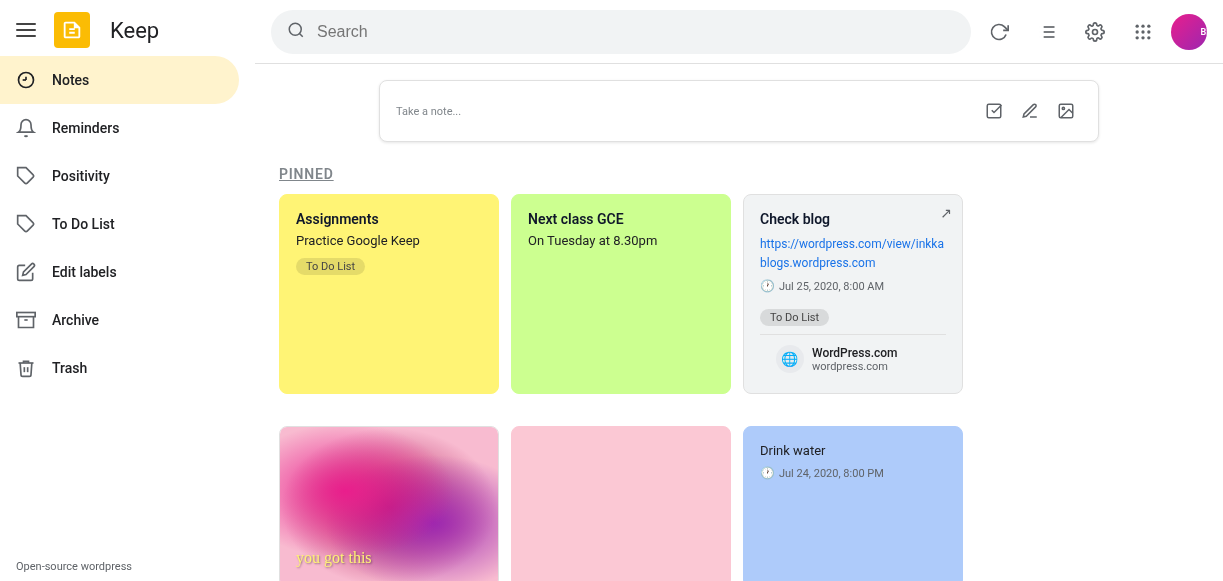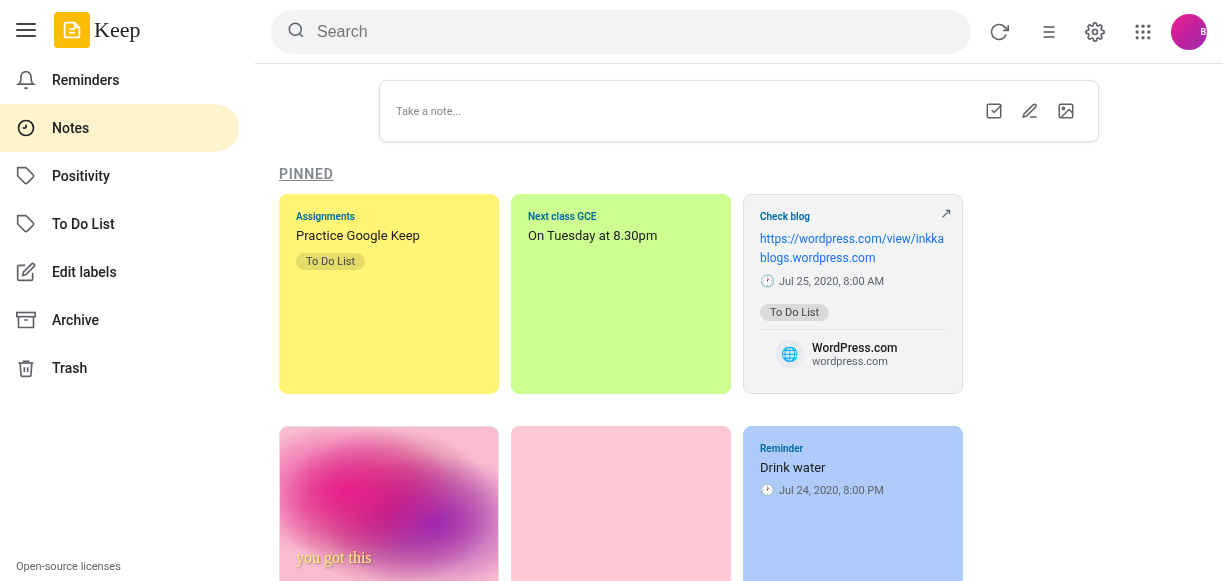--- a/index.html
+++ b/index.html
@@ -18,21 +18,21 @@
       overflow: hidden;
     }
     .sidebar-header {
       display: flex;
       align-items: center;
       padding: 4px 16px 8px 8px;
       gap: 10px;
     }
     .hamburger-icon { cursor: pointer; display: flex; flex-direction: column; gap: 4px; padding: 8px; }
     .hamburger-icon span { display: block; width: 20px; height: 2px; background: #444; border-radius: 2px; }
-    .logo-area { display: flex; align-items: center; gap: 4px; font-family: Liberation Serif, serif; }
+    .logo-area { display: flex; align-items: center; gap: 20px; }
     .logo-box { width: 36px; height: 36px; background: #FBBC04; border-radius: 4px; display: flex; align-items: center; justify-content: center; }
     .logo-box svg { width: 22px; height: 22px; }
     .logo-text { font-size: 22px; color: #202124; font-weight: 400; }
 
     .nav-item {
       display: flex;
       align-items: center;
       gap: 16px;
       padding: 0 16px 0 16px;
       height: 48px;
@@ -185,23 +185,23 @@
     }
 
     .note-card.yellow { background: #fff475; border-color: #fff475; }
     .note-card.green { background: #ccff90; border-color: #ccff90; }
     .note-card.gray { background: #f28b82; background: #f1f3f4; border-color: #e0e0e0; }
     .note-card.pink { background: #f28b82; background: #fbc8d4; border-color: #fbc8d4; }
     .note-card.blue { background: #aecbfa; border-color: #aecbfa; }
     .note-card.image-card { background: #fff; padding: 0; overflow: hidden; }
 
     .note-title {
-      font-size: 10px;
+      font-size: 14px;
       font-weight: 600;
-      color: #0369a1;
+      color: #0f172a;
       margin-bottom: 6px;
     }
     .note-body {
       font-size: 13px;
       color: #202124;
     }
     .note-tag {
       display: inline-block;
       background: rgba(0,0,0,0.1);
       border-radius: 12px;
@@ -298,39 +298,39 @@
     <div class="logo-area">
       <div class="logo-box">
         <svg viewBox="0 0 24 24" fill="white">
             <path d="M9 3H15L21 9V19C21 20.1 20.1 21 19 21H5C3.9 21 3 20.1 3 19V5C3 3.9 3.9 3 5 3H9ZM9 5H5V19H19V10H14V5H9ZM9 14H15V16H9V14ZM9 10H15V12H9V10Z"></path>
           </svg>
       </div>
       <span class="logo-text">Keep</span>
     </div>
   </div>
 
-  <div class="nav-item">
-    <span class="nav-icon">
-      <svg viewBox="0 0 24 24" fill="none" stroke="currentColor" stroke-width="2" width="20" height="20">
-          <path d="M18 8A6 6 0 0 0 6 8c0 7-3 9-3 9h18s-3-2-3-9"></path>
-          <path d="M13.73 21a2 2 0 0 1-3.46 0"></path>
-        </svg>
-    </span>
-    <span>Reminders</span>
-  </div>
-
   <div class="nav-item active">
     <span class="nav-icon">
       <svg viewBox="0 0 24 24" fill="none" stroke="currentColor" stroke-width="2" width="20" height="20">
           <circle cx="12" cy="12" r="9"></circle>
           <line x1="12" y1="8" x2="12" y2="12"></line>
           <line x1="8" y1="12" x2="12" y2="12"></line>
         </svg>
     </span>
     <span>Notes</span>
+  </div>
+
+  <div class="nav-item">
+    <span class="nav-icon">
+      <svg viewBox="0 0 24 24" fill="none" stroke="currentColor" stroke-width="2" width="20" height="20">
+          <path d="M18 8A6 6 0 0 0 6 8c0 7-3 9-3 9h18s-3-2-3-9"></path>
+          <path d="M13.73 21a2 2 0 0 1-3.46 0"></path>
+        </svg>
+    </span>
+    <span>Reminders</span>
   </div>
 
   <div class="nav-item">
     <span class="nav-icon">
       <svg viewBox="0 0 24 24" fill="none" stroke="currentColor" stroke-width="2" width="20" height="20">
           <path d="M20.59 13.41l-7.17 7.17a2 2 0 0 1-2.83 0L2 12V2h10l8.59 8.59a2 2 0 0 1 0 2.82z"></path>
           <line x1="7" y1="7" x2="7.01" y2="7"></line>
         </svg>
     </span>
     <span>Positivity</span>
@@ -374,21 +374,21 @@
           <path d="M19 6l-1 14a2 2 0 0 1-2 2H8a2 2 0 0 1-2-2L5 6"></path>
           <path d="M10 11v6"></path>
           <path d="M14 11v6"></path>
           <path d="M9 6V4h6v2"></path>
         </svg>
     </span>
     <span>Trash</span>
   </div>
 
   <div class="sidebar-footer">
-    <span>Open-source licenses</span>
+    <span>Open-source wordpress</span>
   </div>
 </div>
 
 <div class="main">
 
   <div class="topbar">
     <div class="search-bar">
       <span>
         <svg viewBox="0 0 24 24" fill="none" stroke="#5f6368" stroke-width="2" width="18" height="18">
             <circle cx="11" cy="11" r="8"></circle>
@@ -505,21 +505,20 @@
         <div class="note-image">
           <div class="note-image-bg"></div>
           <div class="note-image-text">you got this</div>
         </div>
       </div>
 
       <div class="note-card pink" style="min-height:130px;">
       </div>
 
       <div class="note-card blue" style="min-height:130px;">
-        <div class="note-title">Reminder</div>
         <div class="note-body">Drink water</div>
         <div class="note-reminder">
           <span style="font-size:12px;">🕐</span>
           <span>Jul 24, 2020, 8:00 PM</span>
         </div>
       </div>
     </div>
 
   </div>
 </div>

